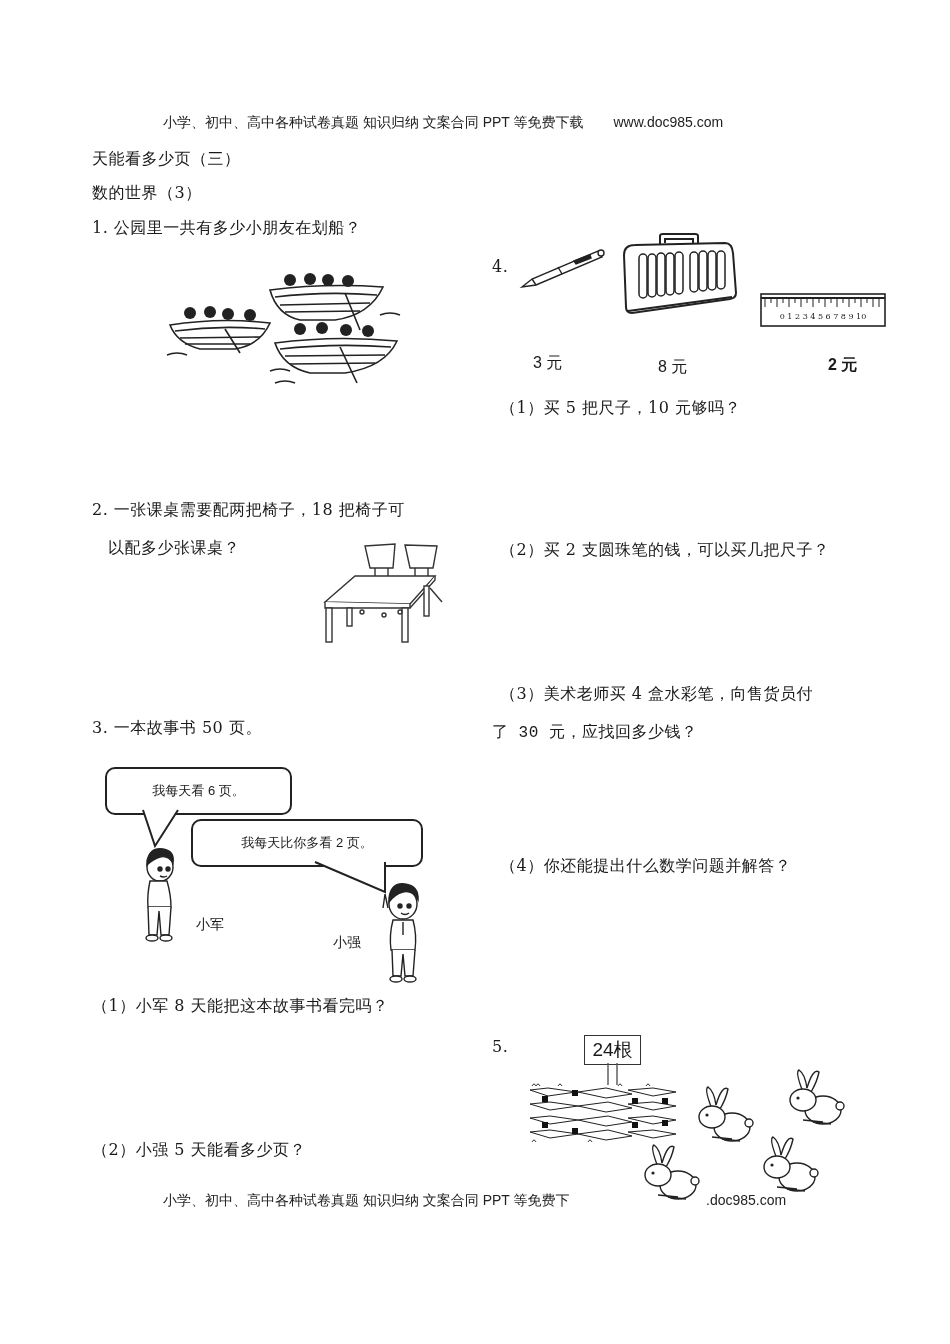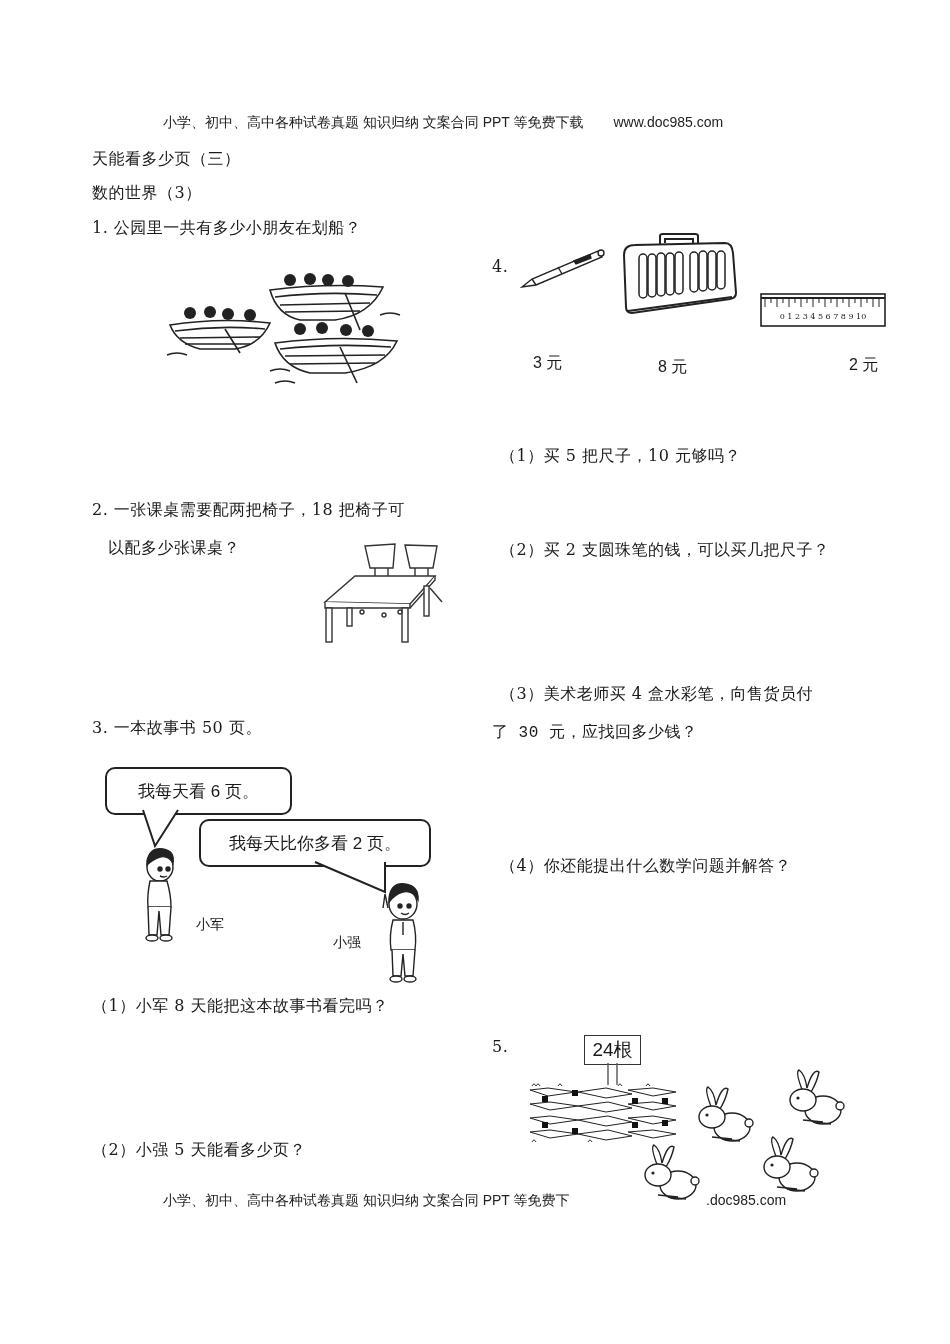--- a/index.html
+++ b/index.html
@@ -3,21 +3,21 @@
 <meta charset="utf-8">
 <style>
   html, body { margin: 0; padding: 0; background: #ffffff; }
   body { width: 950px; height: 1344px; position: relative; overflow: hidden;
          font-family: "DejaVu Serif", "Liberation Serif", serif; color: #1a1a1a; }
   .abs { position: absolute; }
   .hdr { font-family: "Liberation Sans", "DejaVu Sans", sans-serif; font-size: 14px; color: #222; white-space: nowrap; }
   .q { font-size: 16px; white-space: nowrap; letter-spacing: 0.5px; }
   .price { font-family: "Liberation Sans", "DejaVu Sans", sans-serif; font-size: 16px; }
   .bubble { position: absolute; border: 2px solid #222; border-radius: 10px; background: #fff;
-            font-family: "Liberation Sans", "DejaVu Sans", sans-serif; font-size: 17px;
+            font-family: "Liberation Sans", "DejaVu Sans", sans-serif; font-size: 13px;
             display: flex; align-items: center; justify-content: center; }
   .label-name { font-family: "Liberation Sans", "DejaVu Sans", sans-serif; font-size: 14px; }
   svg { position: absolute; overflow: visible; }
   .sign { position: absolute; border: 1.5px solid #333; background: #fff;
           font-family: "Liberation Sans", "DejaVu Sans", sans-serif; font-size: 19px;
           display: flex; align-items: center; justify-content: center; }
 </style>
 </head>
 <body>
 
@@ -91,21 +91,21 @@
       <circle cx="80" cy="72" r="2"></circle>
   </g>
 </svg>
 
 <div class="abs q" style="left:92px; top:718px;">3. 一本故事书 50 页。</div>
 
 <div class="bubble" style="left:105px; top:767px; width:183px; height:44px;">我每天看 6 页。</div>
 <svg style="left:140px; top:810px;" width="50" height="40" viewBox="0 0 50 40">
   <path d="M3 0 L15 36 L38 0" fill="#fff" stroke="#222" stroke-width="2"></path>
 </svg>
-<div class="bubble" style="left:191px; top:819px; width:228px; height:44px;margin-left:8px;">我每天比你多看 2 页。</div>
+<div class="bubble" style="left:191px; top:819px; width:228px; height:44px;">我每天比你多看 2 页。</div>
 <svg style="left:315px; top:862px;" width="80" height="32" viewBox="0 0 80 32">
   <path d="M0 0 L70 30 L70 0" fill="#fff" stroke="#222" stroke-width="2"></path>
 </svg>
 
 <svg style="left:135px; top:845px;" width="50" height="100" viewBox="0 0 50 100">
   <g stroke="#222" stroke-width="1.4" fill="#fff">
     <ellipse cx="25" cy="22" rx="13" ry="14"></ellipse>
     <path d="M12 16 Q15 2 28 4 Q40 6 38 18 Q33 10 25 12 Q18 14 12 20 Z" fill="#222"></path>
     <circle cx="25" cy="24" r="2" fill="#222"></circle>
       <circle cx="33" cy="24" r="2" fill="#222"></circle>
@@ -193,23 +193,23 @@
     <line x1="101" y1="5" x2="101" y2="14"></line>
       <line x1="107" y1="5" x2="107" y2="10"></line>
     <line x1="113" y1="5" x2="113" y2="14"></line>
       <line x1="119" y1="5" x2="119" y2="14"></line>
   </g>
   <text x="63" y="26" font-size="8" text-anchor="middle" font-family="DejaVu Serif, serif" fill="#222">0  1 2 3  4  5  6  7  8  9  10</text>
 </svg>
 
 <div class="abs price" style="left:533px; top:353px;">3 元</div>
 <div class="abs price" style="left:658px; top:357px;">8 元</div>
-<div class="abs price" style="left:849px; top:355px;">2 元</div>
-
-<div class="abs q" style="left:500px; top:398px;margin-top:48px;">（1）买 5 把尺子，10 元够吗？</div>
+<div class="abs price" style="left:828px; top:355px;font-weight:bold;">2 元</div>
+
+<div class="abs q" style="left:500px; top:398px;">（1）买 5 把尺子，10 元够吗？</div>
 <div class="abs q" style="left:500px; top:540px;">（2）买 2 支圆珠笔的钱，可以买几把尺子？</div>
 <div class="abs q" style="left:500px; top:684px;">（3）美术老师买 4 盒水彩笔，向售货员付</div>
 <div class="abs q" style="left:492px; top:722px;font-family:Liberation Mono, monospace;">了 30 元，应找回多少钱？</div>
 <div class="abs q" style="left:500px; top:856px;">（4）你还能提出什么数学问题并解答？</div>
 
 <div class="abs q" style="left:492px; top:1037px;">5.</div>
 
 <div class="sign" style="left:584px; top:1035px; width:55px; height:28px;">24根</div>
 <svg style="left:606px; top:1063px;" width="14" height="22" viewBox="0 0 14 22">
   <line x1="2" y1="0" x2="2" y2="22" stroke="#555" stroke-width="1.4"></line>

